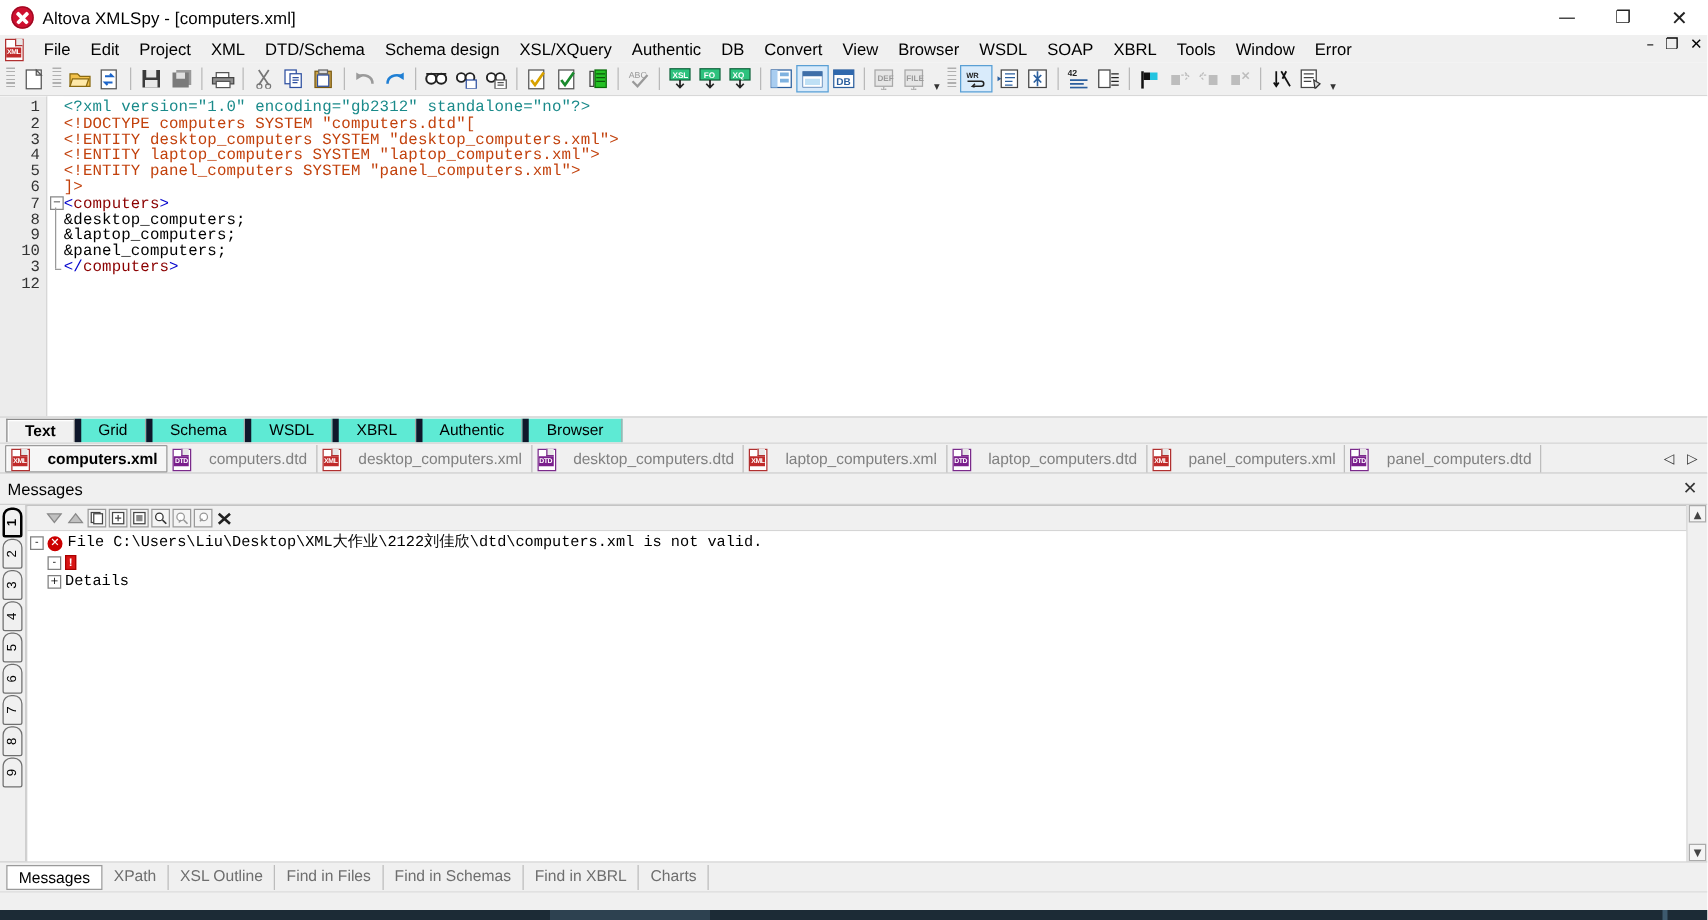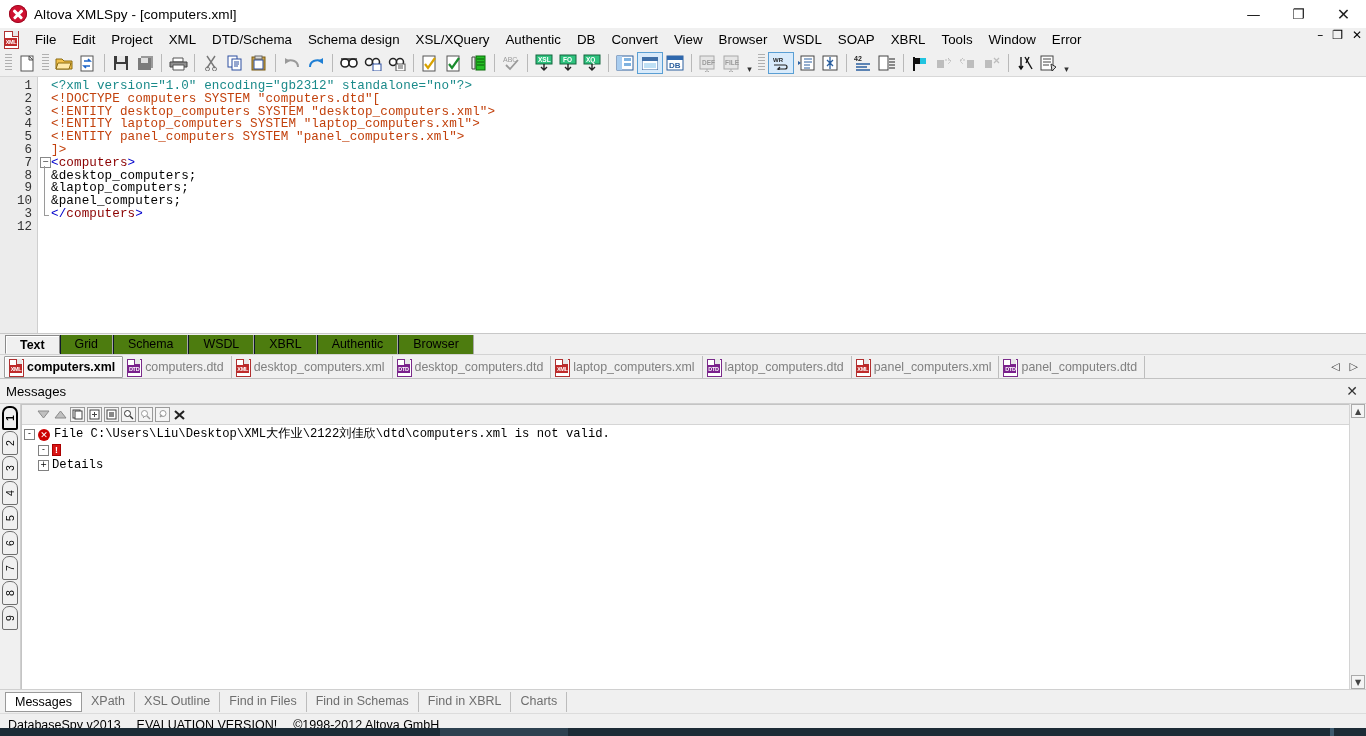--- a/index.html
+++ b/index.html
@@ -70,29 +70,29 @@
   .c-pi{color:#1a8a8a;}
   .c-dtd{color:#c2410c;}
   .c-brk{color:#0000cc;}
   .c-tag{color:#8b0000;}
   .c-txt{color:#000;}
 
   
   .viewtabs{height:21px;flex:0 0 21px;background:#f0f0f0;display:flex;align-items:flex-end;
      border-top:1px solid #c8c8c8;padding-left:5px;box-sizing:border-box;}
   .vtab{height:19px;line-height:18px;padding:0 14px;font-size:12.4px;color:#000;
-     background:#4d7c0f;border-left:1px solid #0f172a;border-right:1px solid #a8a8a8;
+     background:#5eead4;border-left:5px solid #0f172a;border-right:1px solid #a8a8a8;
      box-sizing:border-box;cursor:default;}
   .vtab.active{font-weight:bold;background:#f0f0f0;border:1px solid #8a8a8a;border-bottom-color:#f0f0f0;
      box-shadow:inset 1px 1px 0 #fff;}
 
   
   .filetabs{height:25px;flex:0 0 25px;background:#f0f0f0;display:flex;align-items:center;
      border-top:1px solid #d3d3d3;border-bottom:1px solid #c2c2c2;padding-left:4px;box-sizing:border-box;}
-  .ftab{height:22px;display:flex;align-items:center;gap:4px;padding:0 7px 0 4px;font-size:12.4px;
+  .ftab{height:22px;display:flex;align-items:center;gap:15px;padding:0 7px 0 4px;font-size:12.4px;
      color:#808080;border-right:1px solid #bdbdbd;box-sizing:border-box;cursor:default;white-space:nowrap;}
   .ftab.active{color:#000;font-weight:bold;background:#f6f6f6;border:1px solid #9b9b9b;
      box-shadow:inset 1px 1px 0 #fff;border-radius:1px;}
   .ft-nav{margin-left:auto;display:flex;gap:10px;padding-right:8px;color:#333;font-size:11px;font-family:"DejaVu Sans",sans-serif;}
 
   
   .msgpanel{flex:0 0 310px;display:flex;flex-direction:column;background:#f0f0f0;min-height:0;}
   .msghead{height:24px;flex:0 0 24px;display:flex;align-items:center;justify-content:space-between;
      padding:0 8px 0 6px;font-size:13.2px;color:#000;background:#f0f0f0;border-bottom:1px solid #d0d0d0;}
   .msghead .close{font-size:14px;font-family:"DejaVu Sans",sans-serif;color:#333;cursor:default;}
@@ -700,25 +700,20 @@
       <div class="btab active">Messages</div>
       <div class="btab">XPath</div>
       <div class="btab">XSL Outline</div>
       <div class="btab">Find in Files</div>
       <div class="btab">Find in Schemas</div>
       <div class="btab">Find in XBRL</div>
       <div class="btab">Charts</div>
     </div>
 
   <div class="statusbar">
-    <div class="sb-left">
-      <span>DatabaseSpy v2013</span>
-      <span>EVALUATION VERSION!</span>
-      <span>©1998-2012 Altova GmbH</span>
-    </div>
     <div class="sb-right">
       <span class="sb-cell">Ln 12, Col 1</span>
       <span class="sb-cell dim">CAP</span>
       <span class="sb-cell">NUM</span>
       <span class="sb-cell dim">SOAP</span>
     </div>
   </div>
 
   <div class="taskbar">
     <div class="hl1"></div>

